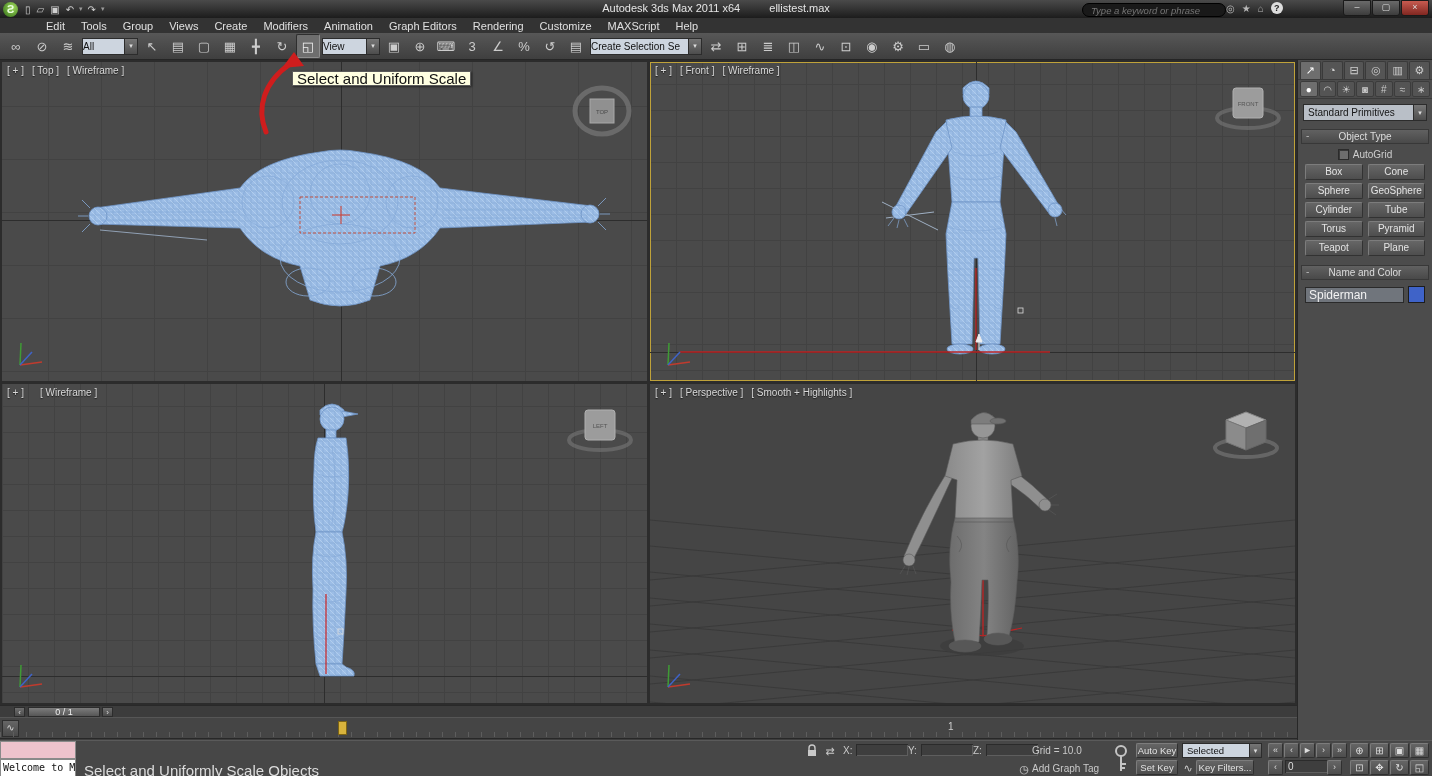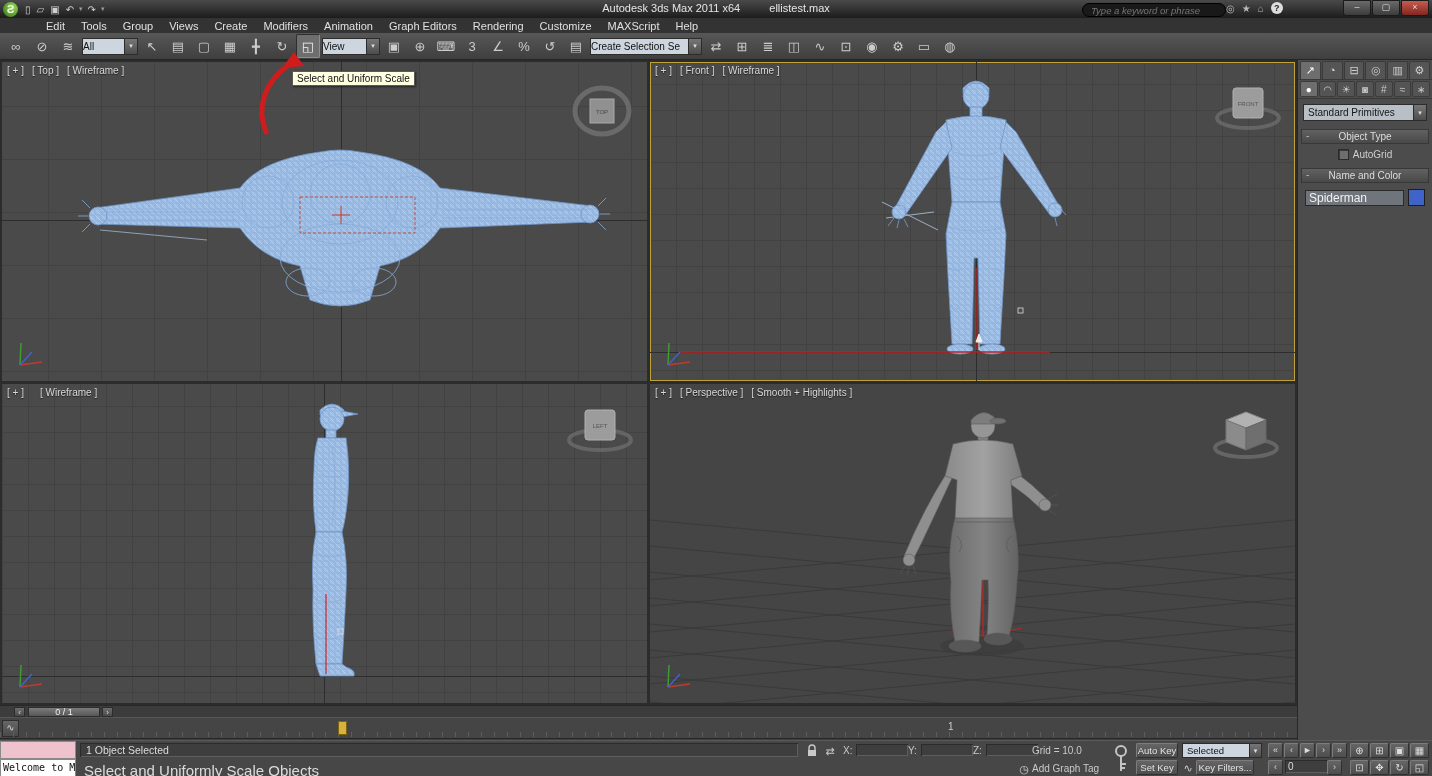--- a/index.html
+++ b/index.html
@@ -39,21 +39,21 @@
         color:#cccccc;font-size:13px;border:1px solid transparent;border-radius:2px;flex:none;}
   .tbtn.pressed{background:#6e6e6e;border-color:#2e2e2e #8e8e8e #8e8e8e #2e2e2e;color:#f2f2f2;}
   .tdrop{height:17px;background:#cdd5df;border:1px solid #2c2c2c;display:flex;align-items:center;
          font-size:10px;color:#111;padding-left:0;flex:none;box-sizing:border-box;}
   .tdrop .arr{margin-left:auto;width:13px;height:100%;background:linear-gradient(#767676,#4d4d4d);
          border-left:1px solid #2c2c2c;display:flex;align-items:center;justify-content:center;
          font-size:7px;color:#ddd;box-sizing:border-box;}
   .w-all{width:56px;} .w-view{width:58px;} .w-sets{width:112px;}
   
   .tooltip{position:absolute;left:292px;top:71px;height:13px;background:#ffffe1;border:1px solid #5a5a5a;
-           color:#111;font-size:10px;line-height:13px;padding:0 4px;z-index:60;box-shadow:1px 1px 2px rgba(0,0,0,.5);white-space:nowrap;}
+           color:#111;font-size:15px;line-height:13px;padding:0 4px;z-index:60;box-shadow:1px 1px 2px rgba(0,0,0,.5);white-space:nowrap;}
   .redarrow{position:absolute;left:252px;top:50px;z-index:61;}
   
   .vps{position:absolute;left:0;top:60px;width:1297px;height:645px;background:#2c2c2c;}
   .vp{position:absolute;overflow:hidden;background:#4a4a4a;}
   .vp-top{left:2px;top:2px;width:645px;height:319px;}
   .vp-front{left:650px;top:2px;width:645px;height:319px;box-shadow:inset 0 0 0 1px #bfa23a;}
   .vp-left{left:2px;top:324px;width:645px;height:319px;}
   .vp-persp{left:650px;top:324px;width:645px;height:319px;background:#454545;}
   .g53{background-image:linear-gradient(to right,#424242 1px,transparent 1px),
                         linear-gradient(to bottom,#424242 1px,transparent 1px);
@@ -463,20 +463,32 @@
       <span class="arr">▾</span>
     </div>
     <div class="roll">
       <span class="minus">-</span>
       <span>Object Type</span>
     </div>
     <div class="agrow">
       <span class="cbx"></span>
       <span>AutoGrid</span>
     </div>
+    <div class="btngrid">
+      <div class="pbtn">Box</div>
+      <div class="pbtn">Cone</div>
+      <div class="pbtn">Sphere</div>
+      <div class="pbtn">GeoSphere</div>
+      <div class="pbtn">Cylinder</div>
+      <div class="pbtn">Tube</div>
+      <div class="pbtn">Torus</div>
+      <div class="pbtn">Pyramid</div>
+      <div class="pbtn">Teapot</div>
+      <div class="pbtn">Plane</div>
+    </div>
     <div class="roll">
       <span class="minus">-</span>
       <span>Name and Color</span>
     </div>
     <div class="namebox">
       <div class="nfield">Spiderman</div>
       <div class="swatch" style="background:#3f63c8"></div>
     </div>
   </div>
 
@@ -490,21 +502,20 @@
     <div class="minicurve">∿</div>
     <div class="ticks"></div>
     <div class="keymark" style="background:#d8b33c"></div>
     <div class="flabel">1</div>
   </div>
 
   <div class="status">
     <div class="lpink"></div>
     <div class="lwhite">Welcome to M</div>
 
-    <div class="selfield">1 Object Selected</div>
     <div class="prompt">Select and Uniformly Scale Objects</div>
 
     <div class="sicon" style="left:804px;top:2px">
       <svg width="12" height="14">
         <path d="M3,6 V4 a3,3 0 0 1 6,0 V6" fill="none" stroke="#c9c9c9" stroke-width="1.4"></path>
         <rect x="2" y="6" width="8" height="6" fill="#c9c9c9"></rect>
       </svg>
     </div>
     <div class="sicon" style="left:822px;top:2px">⇄</div>
 

